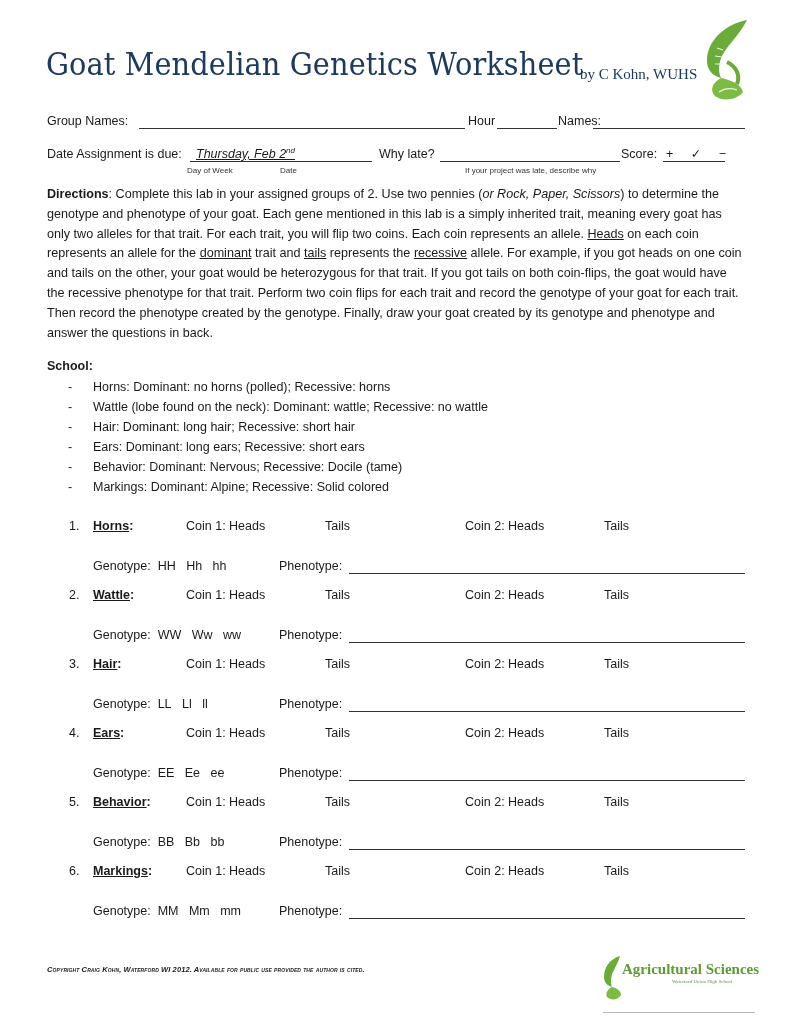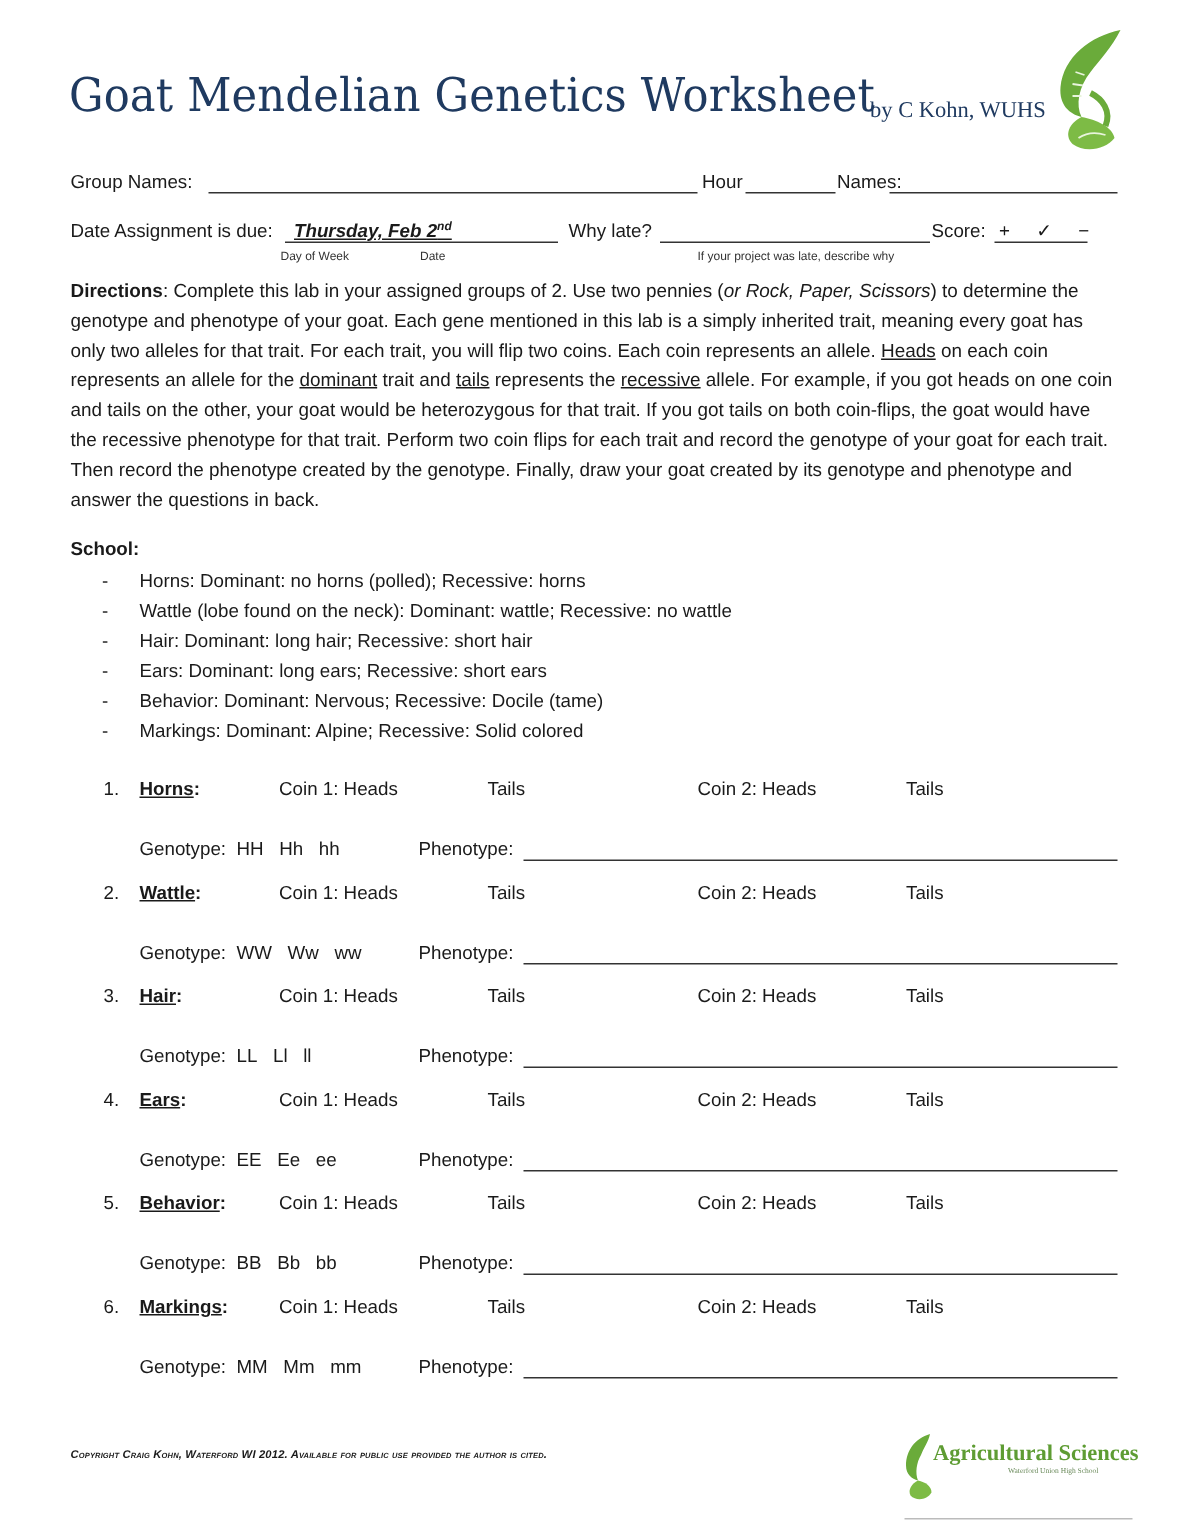--- a/index.html
+++ b/index.html
@@ -9,21 +9,21 @@
 
   
   .title { left: 46px; top: 46px; font-family: "DejaVu Serif", "Liberation Serif", serif; font-size: 31px; color: #1f3a60; letter-spacing: 0.1px; transform: scaleX(0.93); transform-origin: left top; }
   .byline { left: 580px; top: 66px; font-family: "Liberation Serif", serif; font-size: 15px; color: #1f3a60; }
   .logo { left: 697px; top: 18px; width: 58px; height: 84px; }
 
   
   .label { font-size: 12.5px; }
   .line { position: absolute; border-bottom: 1px solid #333; height: 0; }
   .tiny { font-size: 8px; color: #333; }
-  .due-value { font-style: italic; font-size: 12.5px; text-decoration: underline; font-weight: bold; }
+  .due-value { font-style: italic; font-size: 12.5px; text-decoration: underline; }
   .due-value sup { font-size: 8px; }
   .score-marks span { display: inline-block; margin-right: 14px; }
 
   
   .directions { position: absolute; left: 47px; top: 185px; width: 700px; font-size: 12.6px; line-height: 19.8px; white-space: normal; }
   .directions b { font-weight: bold; }
   .directions i { font-style: italic; }
   .directions u { text-decoration: underline; }
 
   

